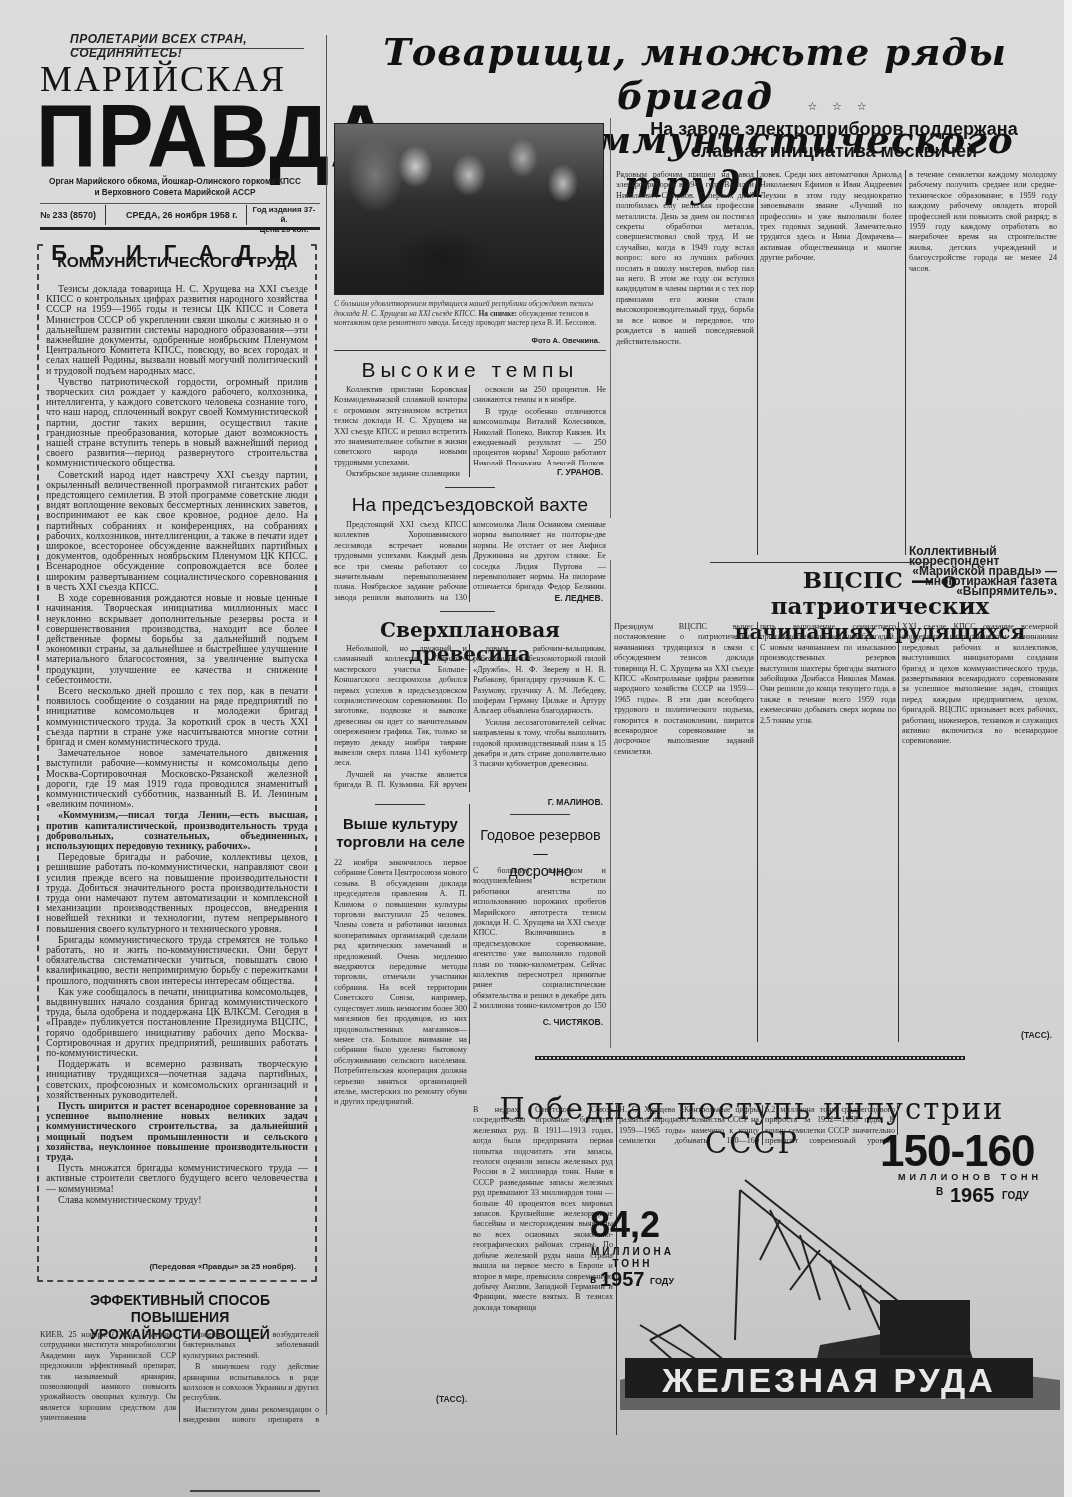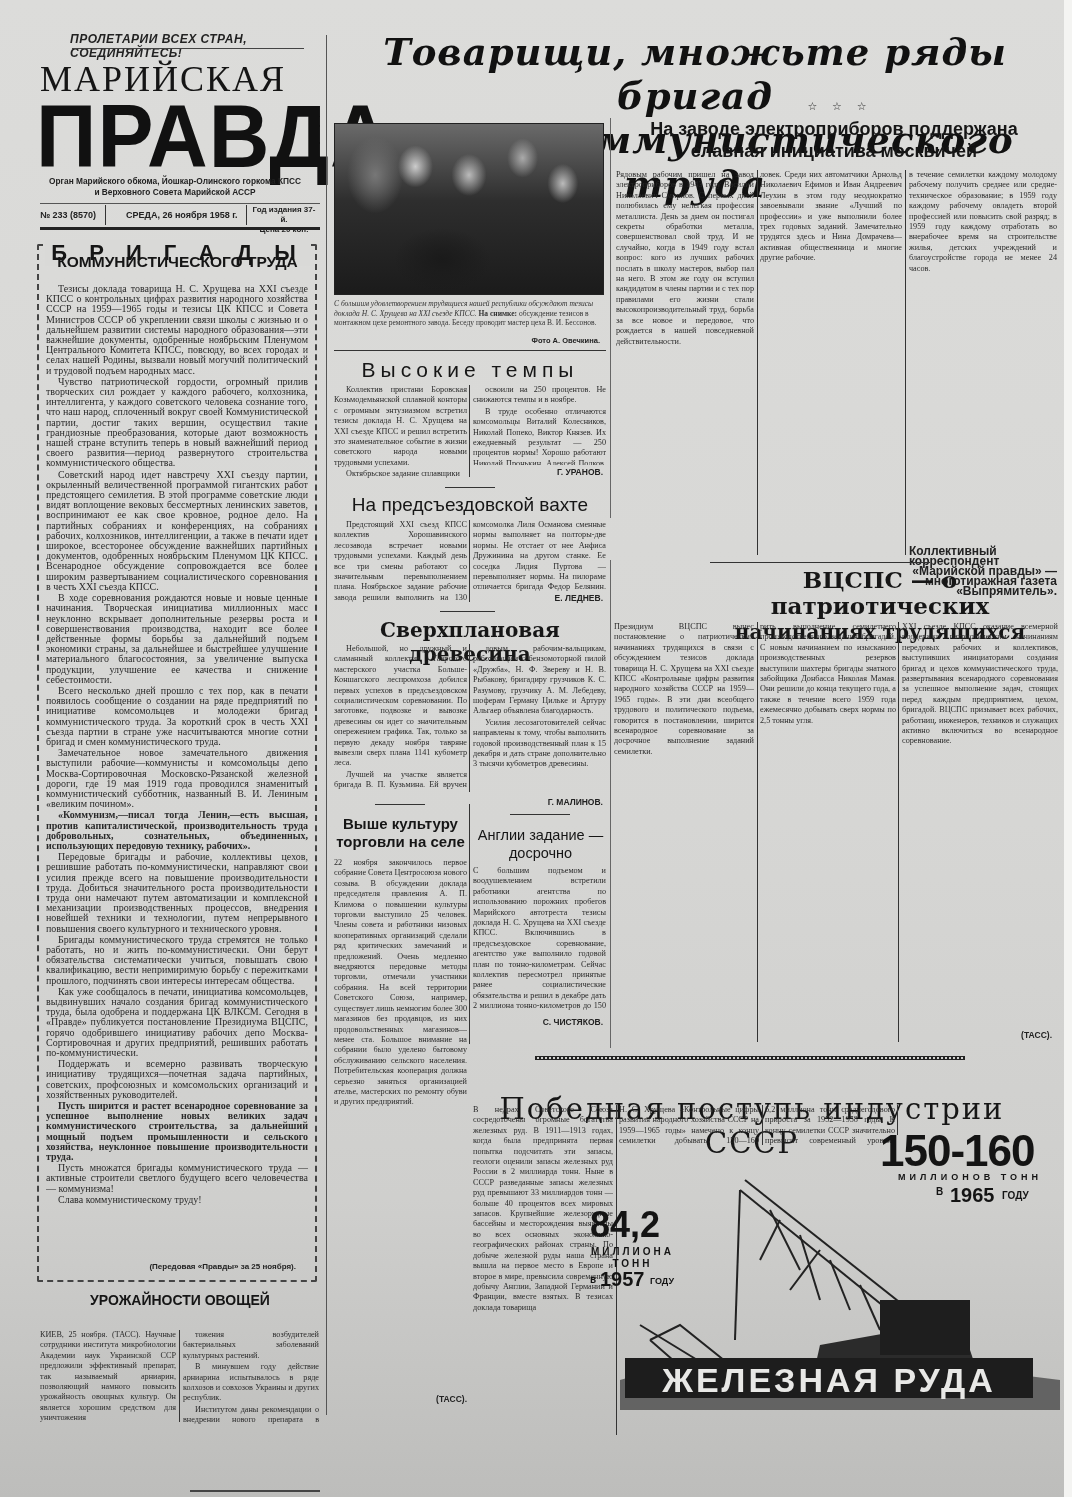--- a/index.html
+++ b/index.html
@@ -102,20 +102,21 @@
     <p>Бригады коммунистического труда стремятся не только работать, но и жить по-коммунистически. Они берут обязательства систематически учиться, повышать свою квалификацию, вести непримиримую борьбу с пережитками прошлого, подчинять свои интересы интересам общества.</p>
     <p>Как уже сообщалось в печати, инициатива комсомольцев, выдвинувших начало создания бригад коммунистического труда, была одобрена и поддержана ЦК ВЛКСМ. Сегодня в «Правде» публикуется постановление Президиума ВЦСПС, горячо одобрившего инициативу рабочих депо Москва-Сортировочная и других предприятий, решивших работать по-коммунистически.</p>
     <p>Поддержать и всемерно развивать творческую инициативу трудящихся—почетная задача партийных, советских, профсоюзных и комсомольских организаций и хозяйственных руководителей.</p>
     <p style="font-weight:bold;">Пусть ширится и растет всенародное соревнование за успешное выполнение новых великих задач коммунистического строительства, за дальнейший мощный подъем промышленности и сельского хозяйства, неуклонное повышение производительности труда.</p>
     <p>Пусть множатся бригады коммунистического труда — активные строители светлого будущего всего человечества — коммунизма!</p>
     <p>Слава коммунистическому труду!</p>
   </div>
   <div class="abs sig" style="left:46px;top:1262px;width:250px;font-size:8px;">(Передовая «Правды» за 25 ноября).</div>
 
   <div class="abs wavy-title" style="left:40px;top:1292px;width:280px;font-size:14px;line-height:17px;">
+    <div>ЭФФЕКТИВНЫЙ СПОСОБ ПОВЫШЕНИЯ</div>
     <div>УРОЖАЙНОСТИ ОВОЩЕЙ</div>
   </div>
   <div class="abs txt" style="left:40px;top:1330px;width:136px;height:95px;">КИЕВ, 25 ноября. (ТАСС). Научные сотрудники института микробиологии Академии наук Украинской ССР предложили эффективный препарат, так называемый арниарин, позволяющий намного повысить урожайность овощных культур. Он является хорошим средством для уничтожения</div>
   <div class="vline" style="left:179px;top:1330px;height:92px;"></div>
   <div class="abs txt" style="left:183px;top:1330px;width:136px;height:95px;">
     <p>тожения возбудителей бактериальных заболеваний культурных растений.</p>
     <p>В минувшем году действие арниарина испытывалось в ряде колхозов и совхозов Украины и других республик.</p>
     <p>Институтом даны рекомендации о внедрении нового препарата в производство.</p>
   </div>
 
@@ -167,21 +168,21 @@
   <div class="abs h-sans" style="left:334px;top:815px;width:133px;font-size:15px;line-height:18px;">
     <div>Выше культуру</div>
     <div>торговли на селе</div>
   </div>
   <div class="abs txt" style="left:334px;top:858px;width:133px;height:505px;">22 ноября закончилось первое собрание Совета Центросоюза нового созыва. В обсуждении доклада председателя правления А. П. Климова о повышении культуры торговли выступило 25 человек. Члены совета и работники низовых кооперативных организаций сделали ряд критических замечаний и предложений. Очень медленно внедряются передовые методы торговли, отмечали участники собрания. На всей территории Советского Союза, например, существует лишь немногим более 300 магазинов без продавцов, из них продовольственных магазинов—менее ста. Большое внимание на собрании было уделено бытовому обслуживанию сельского населения. Потребительская кооперация должна серьезно заняться организацией ателье, мастерских по ремонту обуви и других предприятий.</div>
   <div class="abs sig" style="left:334px;top:1394px;width:133px;">(ТАСС).</div>
   <div class="vline" style="left:469px;top:804px;height:240px;"></div>
 
   <div class="hline" style="left:510px;top:814px;width:60px;"></div>
   <div class="abs h-sans" style="left:473px;top:826px;width:135px;font-size:14.5px;line-height:18px;font-weight:normal;">
-    <div>Англии задание —</div>
+    <div>Годовое резервов —</div>
     <div>досрочно</div>
   </div>
   <div class="abs txt" style="left:473px;top:866px;width:133px;height:146px;">С большим подъемом и воодушевлением встретили работники агентства по использованию порожних пробегов Марийского автотреста тезисы доклада Н. С. Хрущева на XXI съезде КПСС. Включившись в предсъездовское соревнование, агентство уже выполнило годовой план по тонно-километрам. Сейчас коллектив пересмотрел принятые ранее социалистические обязательства и решил в декабре дать 2 миллиона тонно-километров до 150 процентов, а по всем остальным производственным показателям в этой дате выполнить задание.</div>
   <div class="abs sig" style="left:473px;top:1017px;width:130px;">С. ЧИСТЯКОВ.</div>
 
   <div class="vline" style="left:610px;top:118px;height:400px;background:#666;"></div>
   <div class="abs h-sans" style="left:614px;top:118px;width:440px;font-size:18px;line-height:22px;">
     <div>На заводе электроприборов поддержана</div>
     <div>славная инициатива москвичей</div>
   </div>

